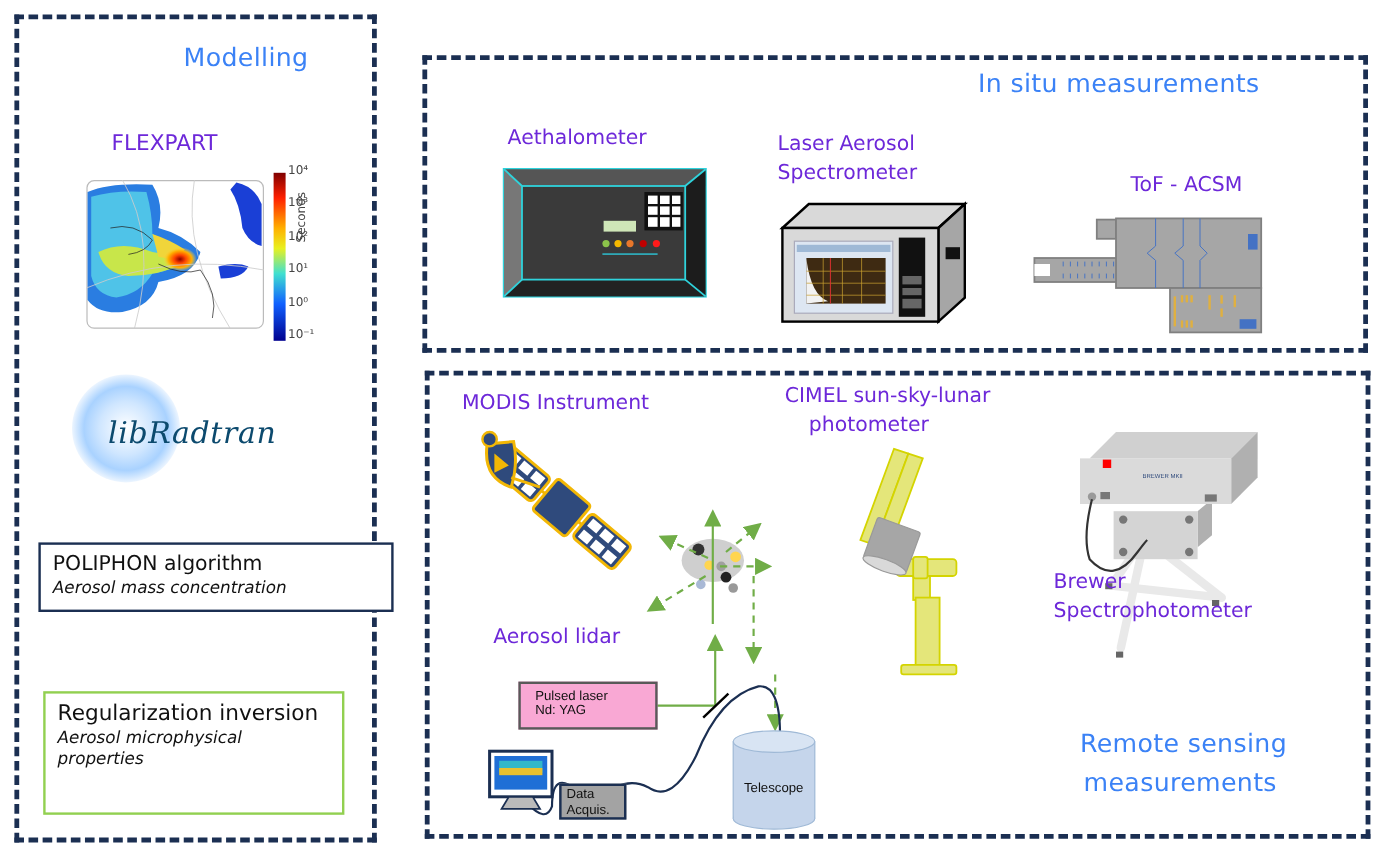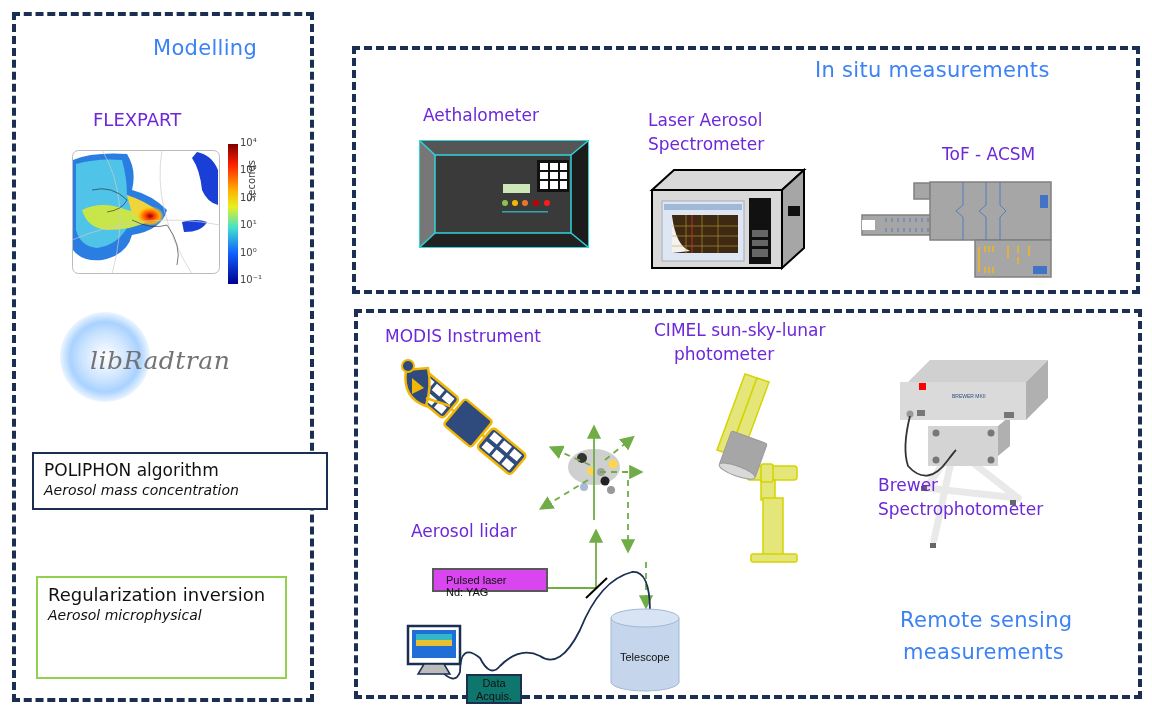--- a/index.html
+++ b/index.html
@@ -62,30 +62,31 @@
   <div style="position:absolute;top:0px;">10⁴</div>
   <div style="position:absolute;top:27px;">10³</div>
   <div style="position:absolute;top:55px;text-align:center;">10²</div>
   <div style="position:absolute;top:82px;">10¹</div>
   <div style="position:absolute;top:110px;">10⁰</div>
   <div style="position:absolute;top:137px;">10⁻¹</div>
 </div>
 <div class="abs" style="left:246px;top:202px;font-size:10px;color:#444;transform:rotate(-90deg);transform-origin:left top;">Seconds</div>
 
 <div class="abs" style="left:60px;top:312px;width:90px;height:90px;border-radius:50%;background:radial-gradient(circle, #ffffff 0%, #cfe6ff 35%, #a9d2ff 55%, rgba(200,225,255,0) 75%);"></div>
-<div class="abs" style="left:90px;top:346px;font-family:'DejaVu Serif', serif;font-style:italic;font-size:25px;color:#737373;letter-spacing:0.5px;">libRadtran</div>
+<div class="abs" style="left:90px;top:346px;font-family:'DejaVu Serif', serif;font-style:italic;font-size:25px;color:#0c4a6e;letter-spacing:0.5px;">libRadtran</div>
 
 <div class="box" style="left:32px;top:452px;width:296px;height:58px;border:2px solid #1b2f52;">
   <div class="h">POLIPHON algorithm</div>
   <div class="s">Aerosol mass concentration</div>
 </div>
 
 <div class="box" style="left:36px;top:576px;width:251px;height:103px;border:2px solid #92d050;">
   <div class="h" style="font-size:18px;line-height:22px;">Regularization inversion</div>
   <div class="s">Aerosol microphysical</div>
+  <div class="s">properties</div>
 </div>
 
 <div class="frame" style="left:352px;top:46px;width:788px;height:248px;"></div>
 <div class="title" style="left:815px;top:58px;">In situ measurements</div>
 
 <div class="label" style="left:423px;top:103px;">Aethalometer</div>
 
 <svg style="left:419px;top:140px;" width="170" height="108" viewBox="0 0 170 108">
   <rect x="1" y="1" width="168" height="106" fill="#2b2b2b" stroke="#2fd3dc" stroke-width="2"></rect>
   <polygon points="1,1 169,1 152,15 16,15" fill="#555"></polygon>
@@ -247,25 +248,25 @@
   <line x1="211" y1="88" x2="211" y2="152" stroke="#9fb9d6"></line>
   <line x1="279" y1="88" x2="279" y2="152" stroke="#9fb9d6"></line>
   <ellipse cx="245" cy="88" rx="34" ry="9" fill="#d8e4f3" stroke="#9fb9d6"></ellipse>
   <rect x="8" y="96" width="52" height="38" fill="#fff" stroke="#1b2f52" stroke-width="2.5"></rect>
   <rect x="12" y="100" width="44" height="28" fill="#1f6fd6"></rect>
   <rect x="16" y="104" width="36" height="10" fill="#32b8c9"></rect>
   <rect x="16" y="110" width="36" height="6" fill="#e8c030"></rect>
   <polygon points="24,134 44,134 50,144 18,144" fill="#bbb" stroke="#1b2f52" stroke-width="1.5"></polygon>
 </svg>
 
-<div class="box" style="left:432px;top:568px;width:116px;height:24px;border:2px solid #595959;background:#d946ef;padding:4px 12px;">
+<div class="box" style="left:432px;top:568px;width:116px;height:40px;border:2px solid #595959;background:#f9a8d4;padding:4px 12px;">
   <div class="small">Pulsed laser</div>
   <div class="small">Nd: YAG</div>
 </div>
-<div class="box" style="left:466px;top:674px;width:56px;height:30px;border:2px solid #1b2f52;background:#0f766e;padding:1px 4px;text-align:center;">
+<div class="box" style="left:466px;top:653px;width:56px;height:30px;border:2px solid #1b2f52;background:#a3a3a3;padding:1px 4px;">
   <div class="small" style="line-height:13px;">Data</div>
   <div class="small" style="line-height:13px;">Acquis.</div>
 </div>
 <div class="small abs" style="left:620px;top:651px;">Telescope</div>
 
 <div class="label" style="left:654px;top:318px;">CIMEL sun-sky-lunar</div>
 <div class="label" style="left:654px;top:342px;margin-left:20px;">photometer</div>
 
 <svg style="left:715px;top:370px;" width="100" height="195" viewBox="0 0 100 195">
   <g fill="#e4e67a" stroke="#d4d400" stroke-width="1.5">

